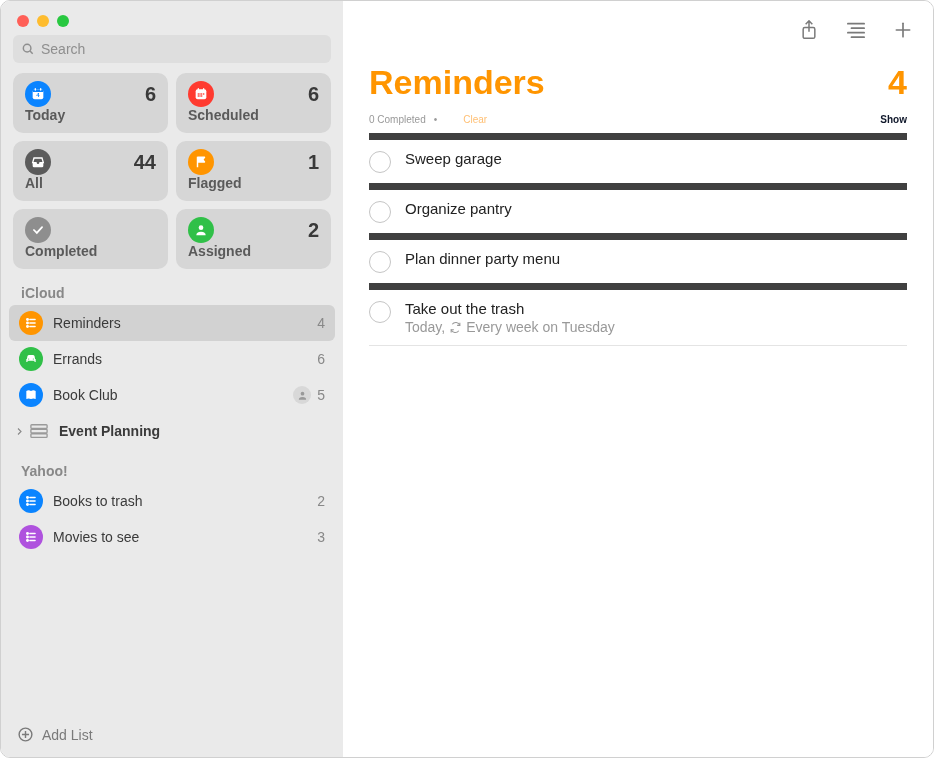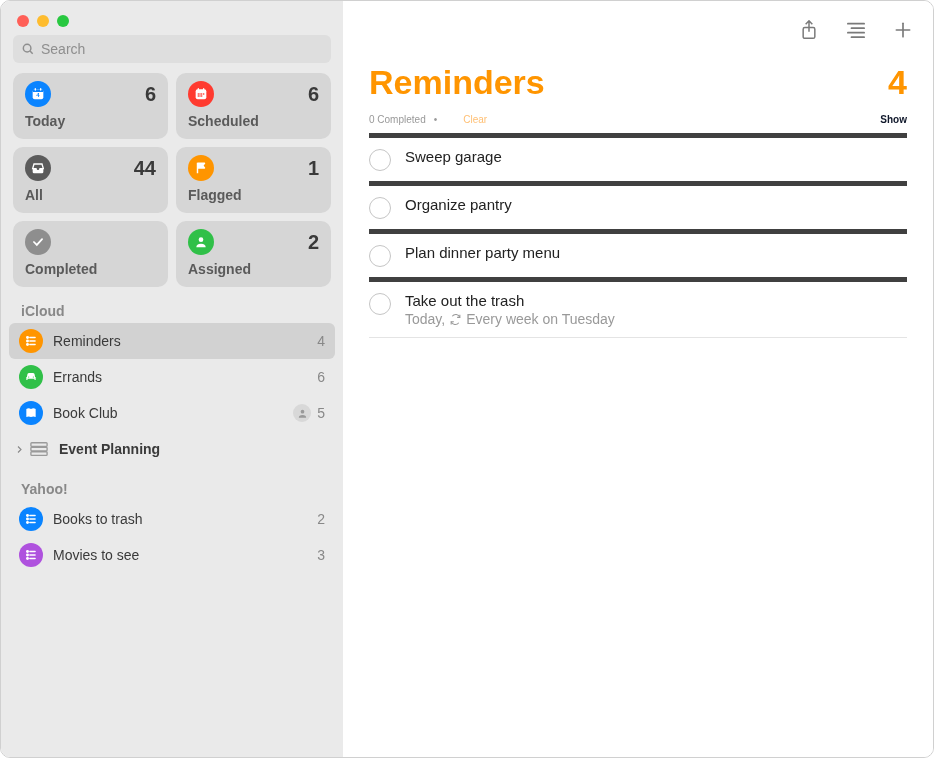--- a/index.html
+++ b/index.html
@@ -14,21 +14,21 @@
     .search-wrap { padding: 0 12px 10px; }
     .search { display: flex; align-items: center; background: #dedede; border-radius: 6px; height: 28px; padding: 0 8px; color: #8e8e8e; }
     .search svg { margin-right: 6px; flex:none; }
     .search input { border: none; background: transparent; outline: none; font-size: 14px; color: #555; width: 100%; }
     .search input::placeholder { color: #8e8e8e; }
     .smart-grid { display: grid; grid-template-columns: 1fr 1fr; gap: 8px; padding: 0 12px 10px; }
     .smart { background: #d6d6d6; border-radius: 10px; padding: 8px 12px 10px; cursor: pointer; }
     .smart-top { display: flex; justify-content: space-between; align-items: center; }
     .badge { width: 26px; height: 26px; border-radius: 50%; display: flex; align-items: center; justify-content: center; }
     .smart-count { font-size: 20px; font-weight: 700; color: #3a3a3a; }
-    .smart-label { font-size: 14px; font-weight: 600; color: #5a5a5a; margin-top: 6px; }
+    .smart-label { font-size: 14px; font-weight: 600; color: #5a5a5a; margin-top: 0; }
     .section-header { font-size: 14px; font-weight: 600; color: #888; padding: 6px 20px 4px; }
     .lists { padding: 0 8px; }
     .list-row { display: flex; align-items: center; height: 36px; padding: 0 10px; border-radius: 6px; cursor: pointer; color: #3a3a3a; font-size: 14px; }
     .list-row.selected { background: #d2d2d2; }
     .list-icon { width: 24px; height: 24px; border-radius: 50%; display: flex; align-items: center; justify-content: center; margin-right: 10px; flex: none; }
     .list-name { flex: 1; }
     .list-count { font-size: 14px; color: #888; }
     .shared-ind { width: 18px; height: 18px; border-radius: 50%; background: #d8d8d8; display:flex; align-items:center; justify-content:center; margin-right:6px;}
     .folder-row { display: flex; align-items: center; height: 36px; padding: 0 10px 0 2px; cursor: pointer; color: #3a3a3a; font-size: 14px; font-weight: 600; margin: 0 8px;}
     .folder-chevron { width: 16px; display:flex; align-items:center; justify-content:center; color:#888;}
@@ -39,21 +39,21 @@
     .main { flex: 1; display: flex; flex-direction: column; background: #fff; }
     .toolbar { height: 48px; display: flex; justify-content: flex-end; align-items: center; gap: 26px; padding: 10px 20px 0; color: #7a7a7a; }
     .tb-btn { cursor: pointer; display:flex; align-items:center; }
     .list-header { display: flex; justify-content: space-between; align-items: baseline; padding: 14px 26px 6px; }
     .list-title { font-size: 34px; font-weight: 700; color: #ff9500; }
     .list-big-count { font-size: 34px; font-weight: 700; color: #ff9500; }
     .completed-row { display: flex; align-items: center; padding: 6px 26px 8px; font-size: 10px; color: #999; }
     .clear { color: #ffbf73; margin-left: 20px; cursor: pointer; }
     .show { margin-left: auto; color: #0f172a; font-weight: 600; cursor: pointer; }
     .items { padding: 0 26px 0 0; }
-    .item { display: flex; align-items: flex-start; padding: 10px 0; border-top: 5px solid #404040; margin-left: 26px;}
+    .item { display: flex; align-items: flex-start; padding: 10px 0; border-top: 7px solid #404040; margin-left: 26px;}
     .item-radio { width: 22px; height: 22px; border-radius: 50%; border: 1.5px solid #c5c5c5; margin: 1px 14px 0 0; flex: none; cursor: pointer; }
     .item-body { flex: 1; }
     .item-title { font-size: 15px; color: #222; }
     .item-sub { font-size: 14px; color: #999; margin-top: 2px; display:flex; align-items:center; gap:4px;}
   </style>
 </head>
 <body>
 
 <div class="window">
 
@@ -247,20 +247,28 @@
               <line x1="10" y1="12" x2="19" y2="12"></line>
               <circle cx="6" cy="18" r="1.3" fill="#fff"></circle>
               <line x1="10" y1="18" x2="19" y2="18"></line>
             </svg>
         </span>
         <span class="list-name">Movies to see</span>
         <span class="list-count">3</span>
       </div>
     </div>
 
+    <div class="add-list">
+      <svg width="17" height="17" viewBox="0 0 24 24" fill="none" stroke="#7a7a7a" stroke-width="2">
+          <circle cx="12" cy="12" r="9"></circle>
+          <line x1="12" y1="7" x2="12" y2="17"></line>
+          <line x1="7" y1="12" x2="17" y2="12"></line>
+        </svg>
+      <span>Add List</span>
+    </div>
   </aside>
 
   <main class="main">
     <div class="toolbar">
       <span class="tb-btn">
         <svg width="20" height="22" viewBox="0 0 24 26" fill="none" stroke="#7a7a7a" stroke-width="1.8">
             <path d="M12 2 L12 15 M8 6 L12 2 L16 6"></path>
             <rect x="5" y="10" width="14" height="13" rx="2"></rect>
           </svg>
       </span>

